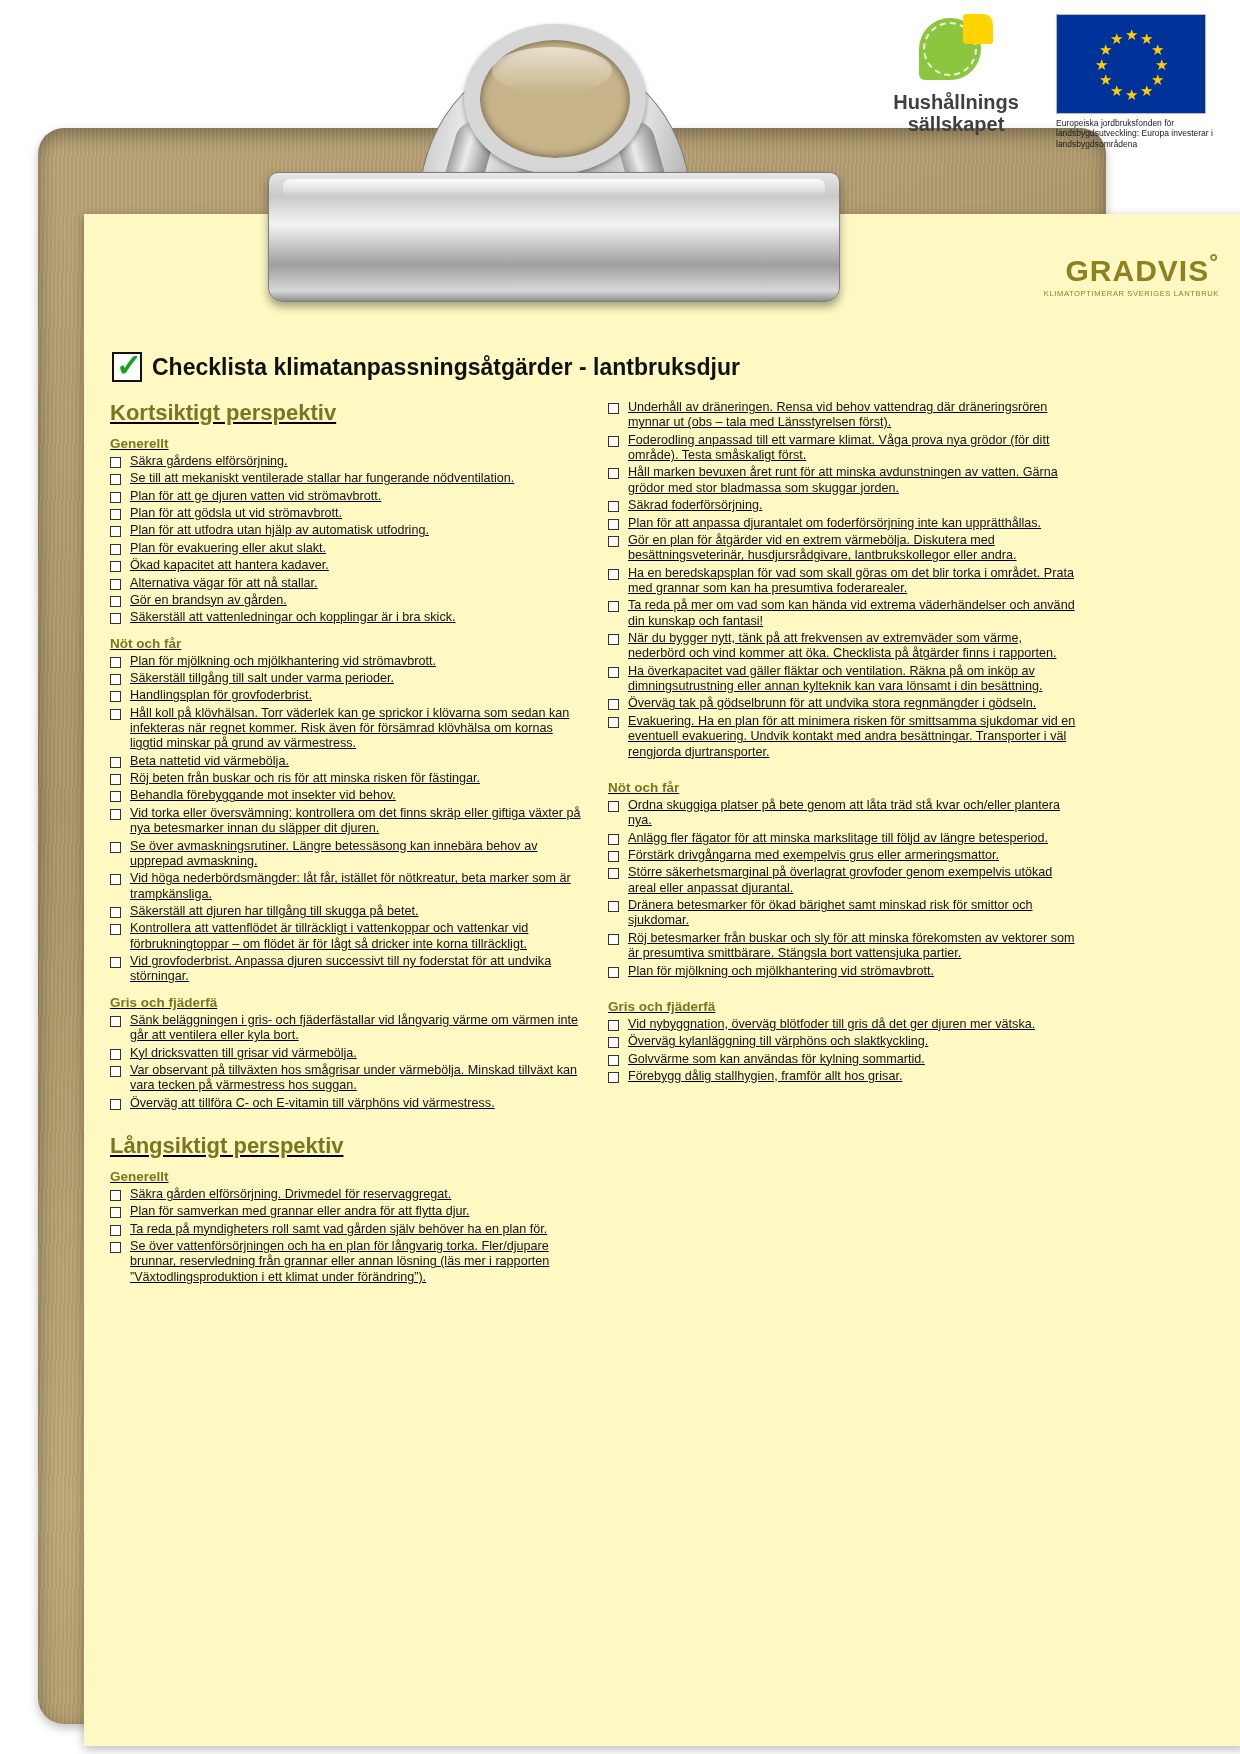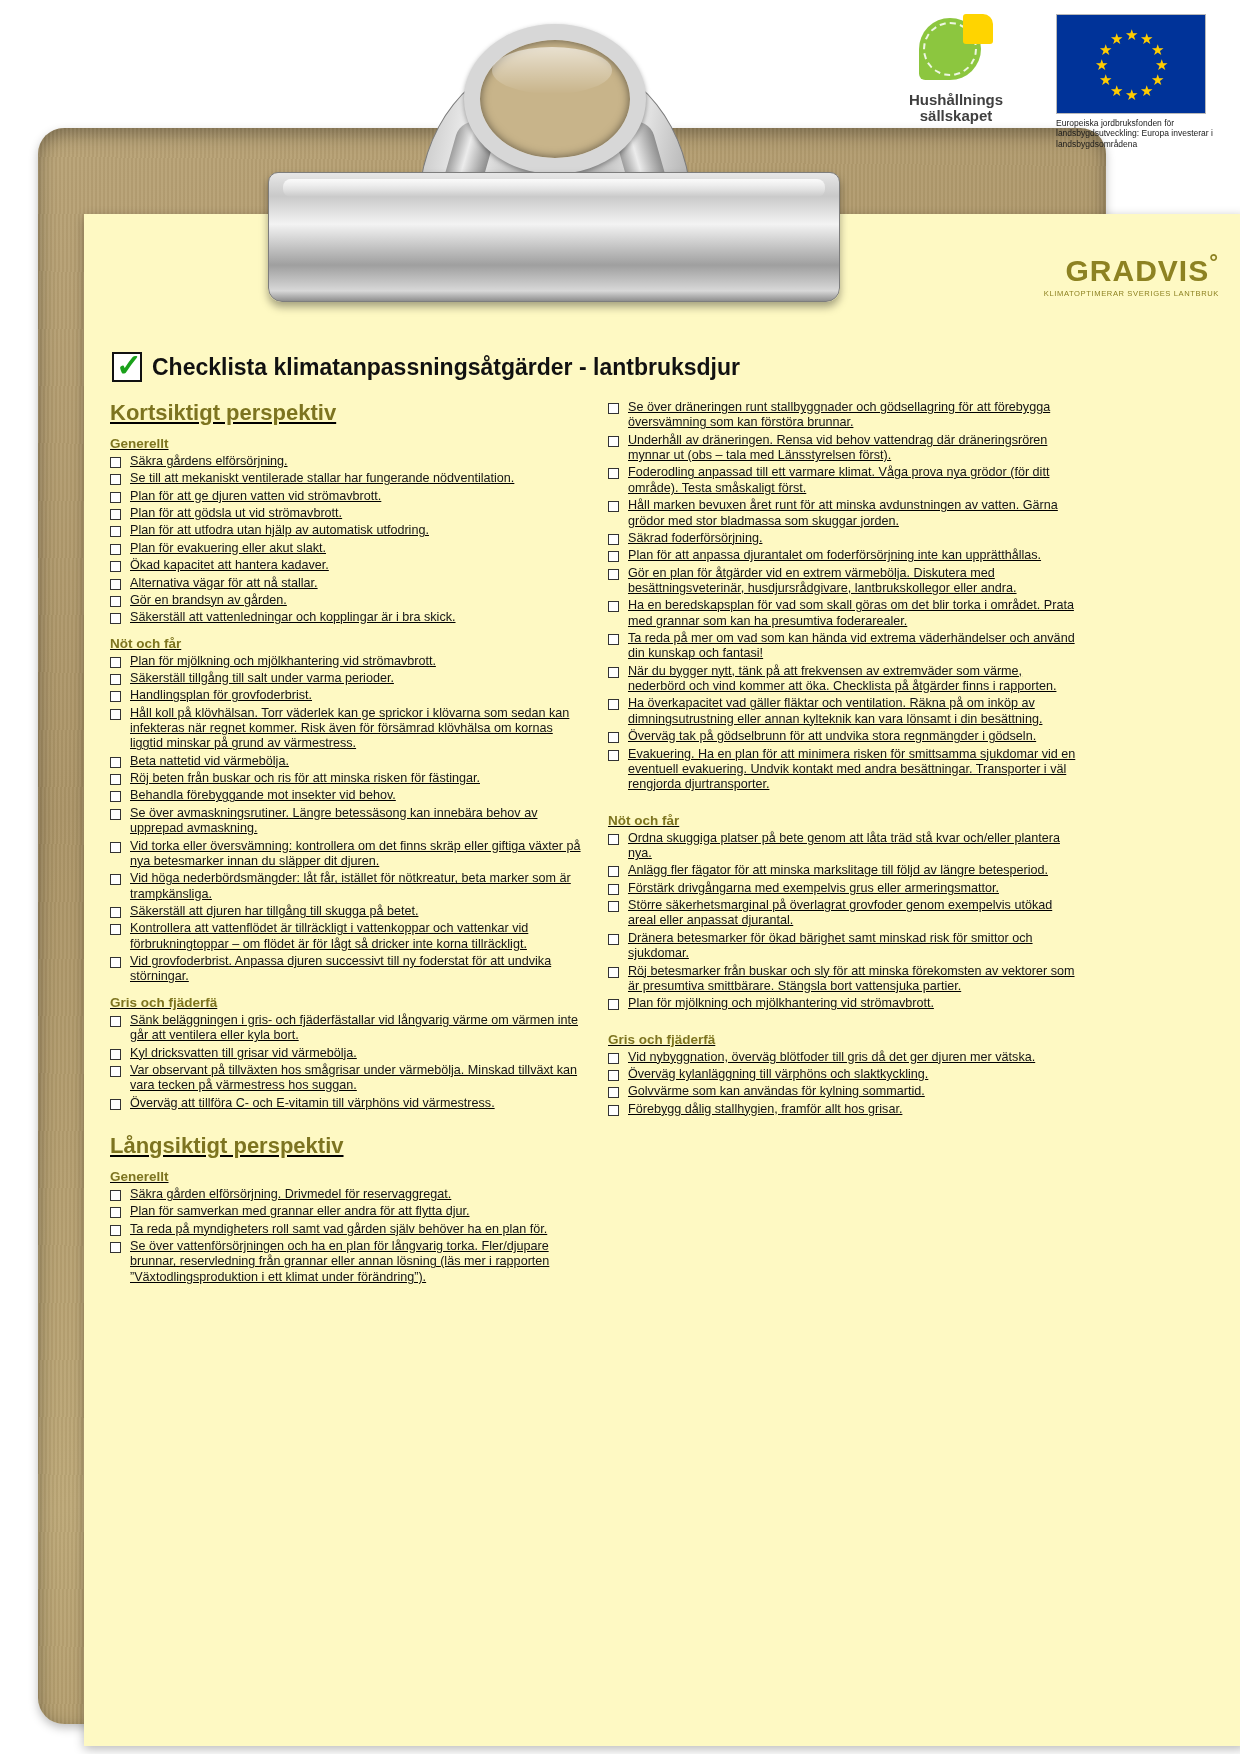--- a/index.html
+++ b/index.html
@@ -86,21 +86,21 @@
   }
   .hs-ring{
     position:absolute; left:4px; top:8px; width:54px; height:54px;
     border-radius:50%;
     border:2px dashed rgba(255,255,255,.85);
   }
   .hs-yellow{
     position:absolute; right:0; top:0; width:30px; height:30px;
     background:#ffd400; border-radius:3px 10px 3px 3px;
   }
-  .hs-text { font-size:15px; font-weight:bold; color:#3f3f3f; line-height:1.08; }
+  .hs-text { font-size:20px; font-weight:bold; color:#3f3f3f; line-height:1.08; }
   .eu-flag {
     width:150px; height:100px; background:#003399; position:relative;
     border:1px solid #b9b9b9;
   }
   .eu-star { position:absolute; color:#ffcc00; font-size:15px; line-height:1; }
   .eu-cap { width:160px; font-size:8.5px; color:#1a1a1a; line-height:1.22; margin-top:4px; }
   
   #gradvis { position:absolute; right:26px; top:36px; text-align:right; }
   #gradvis .g-main { font-size:30px; font-weight:bold; letter-spacing:1px; color:#8d8222; }
   #gradvis .g-main sup { font-size:22px; }
@@ -249,25 +249,25 @@
           <div class="item">
             <span class="cb"></span>
             <span class="itxt">Röj beten från buskar och ris för att minska risken för fästingar.</span>
           </div>
           <div class="item">
             <span class="cb"></span>
             <span class="itxt">Behandla förebyggande mot insekter vid behov.</span>
           </div>
           <div class="item">
             <span class="cb"></span>
+            <span class="itxt">Vid torka eller översvämning: kontrollera om det finns skräp eller giftiga växter på nya betesmarker innan du släpper dit djuren.</span>
+          </div>
+          <div class="item">
+            <span class="cb"></span>
             <span class="itxt">Se över avmaskningsrutiner. Längre betessäsong kan innebära behov av upprepad avmaskning.</span>
-          </div>
-          <div class="item">
-            <span class="cb"></span>
-            <span class="itxt">Vid torka eller översvämning: kontrollera om det finns skräp eller giftiga växter på nya betesmarker innan du släpper dit djuren.</span>
           </div>
           <div class="item">
             <span class="cb"></span>
             <span class="itxt">Vid höga nederbördsmängder: låt får, istället för nötkreatur, beta marker som är trampkänsliga.</span>
           </div>
           <div class="item">
             <span class="cb"></span>
             <span class="itxt">Säkerställ att djuren har tillgång till skugga på betet.</span>
           </div>
           <div class="item">
@@ -317,24 +317,20 @@
           </div>
           <div class="item">
             <span class="cb"></span>
             <span class="itxt">Se över vattenförsörjningen och ha en plan för långvarig torka. Fler/djupare brunnar, reservledning från grannar eller annan lösning (läs mer i rapporten ”Växtodlingsproduktion i ett klimat under förändring”).</span>
           </div>
         </div>
     </div>
 
     <div class="col">
       <div id="R-generellt">
-          <div class="item">
-            <span class="cb"></span>
-            <span class="itxt">Se över dräneringen runt stallbyggnader och gödsellagring för att förebygga översvämning som kan förstöra brunnar.</span>
-          </div>
           <div class="item">
             <span class="cb"></span>
             <span class="itxt">Underhåll av dräneringen. Rensa vid behov vattendrag där dräneringsrören mynnar ut (obs – tala med Länsstyrelsen först).</span>
           </div>
           <div class="item">
             <span class="cb"></span>
             <span class="itxt">Foderodling anpassad till ett varmare klimat. Våga prova nya grödor (för ditt område). Testa småskaligt först.</span>
           </div>
           <div class="item">
             <span class="cb"></span>

